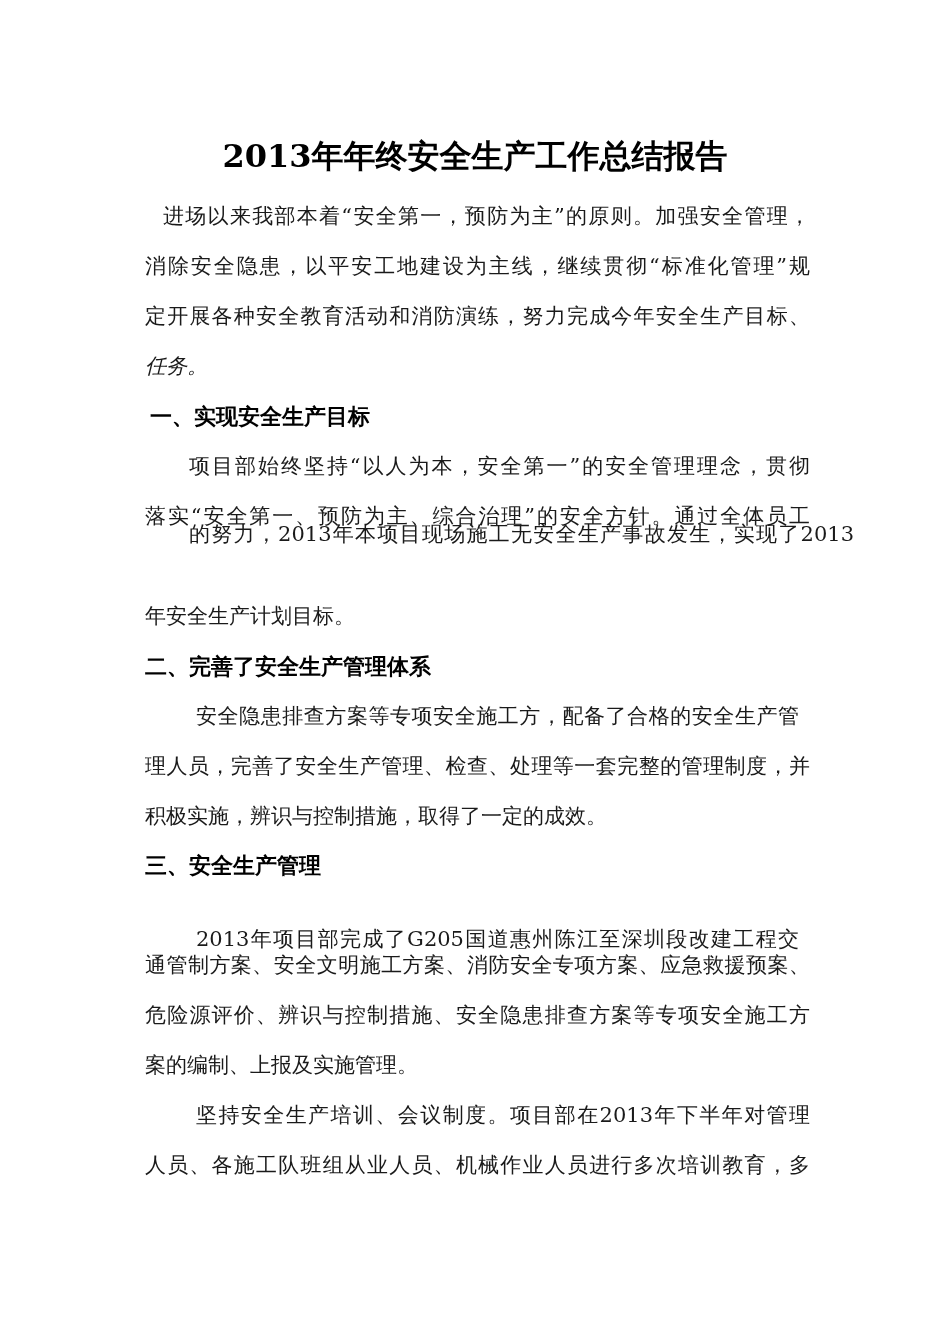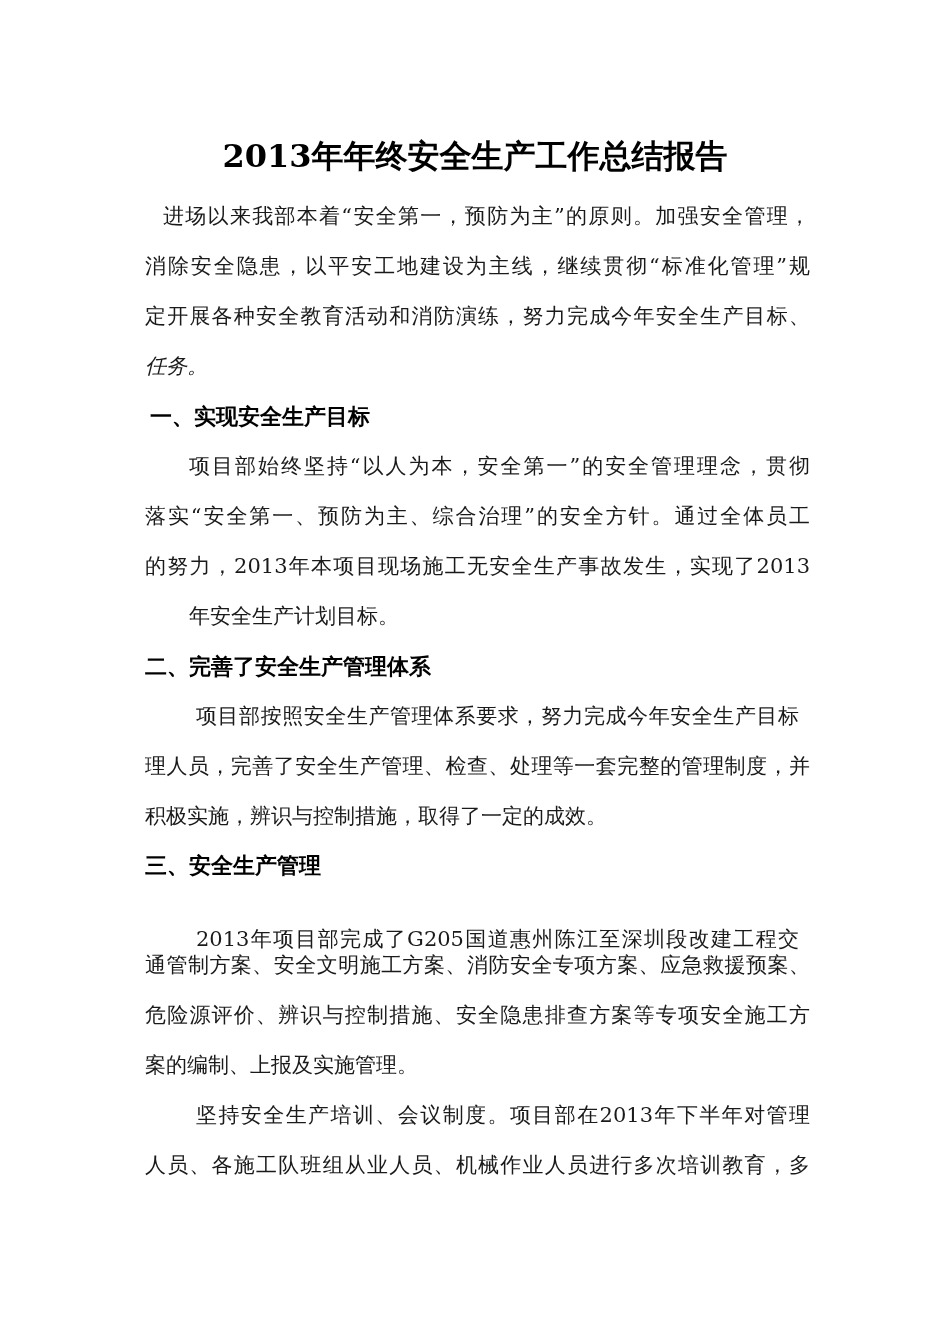--- a/index.html
+++ b/index.html
@@ -22,25 +22,25 @@
   <div class="title">2013年年终安全生产工作总结报告</div>
 
   <div class="line" style="top:252px;">消除安全隐患，以平安工地建设为主线，继续贯彻“标准化管理”规</div>
   <div class="line" style="top:202px; left:163px; width:647px;">进场以来我部本着“安全第一，预防为主”的原则。加强安全管理，</div>
   <div class="line" style="top:302px;">定开展各种安全教育活动和消防演练，努力完成今年安全生产目标、</div>
   <div class="line last" style="top:352px;font-style:italic;">任务。</div>
 
   <div class="heading" style="top:401px; left:150px;">一、实现安全生产目标</div>
   <div class="line" style="top:452px; left:189px; width:621px;">项目部始终坚持“以人为本，安全第一”的安全管理理念，贯彻</div>
   <div class="line" style="top:502px;">落实“安全第一、预防为主、综合治理”的安全方针。通过全体员工</div>
-  <div class="line" style="top:552px;">的努力，2013年本项目现场施工无安全生产事故发生，实现了2013</div>
-  <div class="line last" style="top:602px;margin-left:44px;">年安全生产计划目标。</div>
+  <div class="line" style="top:520px;margin-left:44px;">的努力，2013年本项目现场施工无安全生产事故发生，实现了2013</div>
+  <div class="line last" style="top:602px;">年安全生产计划目标。</div>
 
   <div class="heading" style="top:651px;">二、完善了安全生产管理体系</div>
-  <div class="line" style="top:702px; left:196px; width:603px;">项目部按照安全生产管理体系要求，努力完成今年安全生产目标</div>
+  <div class="line" style="top:702px; left:196px; width:603px;">安全隐患排查方案等专项安全施工方，配备了合格的安全生产管</div>
   <div class="line" style="top:752px;">理人员，完善了安全生产管理、检查、处理等一套完整的管理制度，并</div>
   <div class="line last" style="top:802px;">积极实施，辨识与控制措施，取得了一定的成效。</div>
 
   <div class="heading" style="top:850px;">三、安全生产管理</div>
   <div class="line" style="top:901px; left:196px; width:603px;margin-top:24px;">2013年项目部完成了G205国道惠州陈江至深圳段改建工程交</div>
   <div class="line" style="top:1001px;">危险源评价、辨识与控制措施、安全隐患排查方案等专项安全施工方</div>
   <div class="line" style="top:951px;">通管制方案、安全文明施工方案、消防安全专项方案、应急救援预案、</div>
   <div class="line last" style="top:1051px;">案的编制、上报及实施管理。</div>
 
   <div class="line" style="top:1101px; left:196px; width:614px;">坚持安全生产培训、会议制度。项目部在2013年下半年对管理</div>

